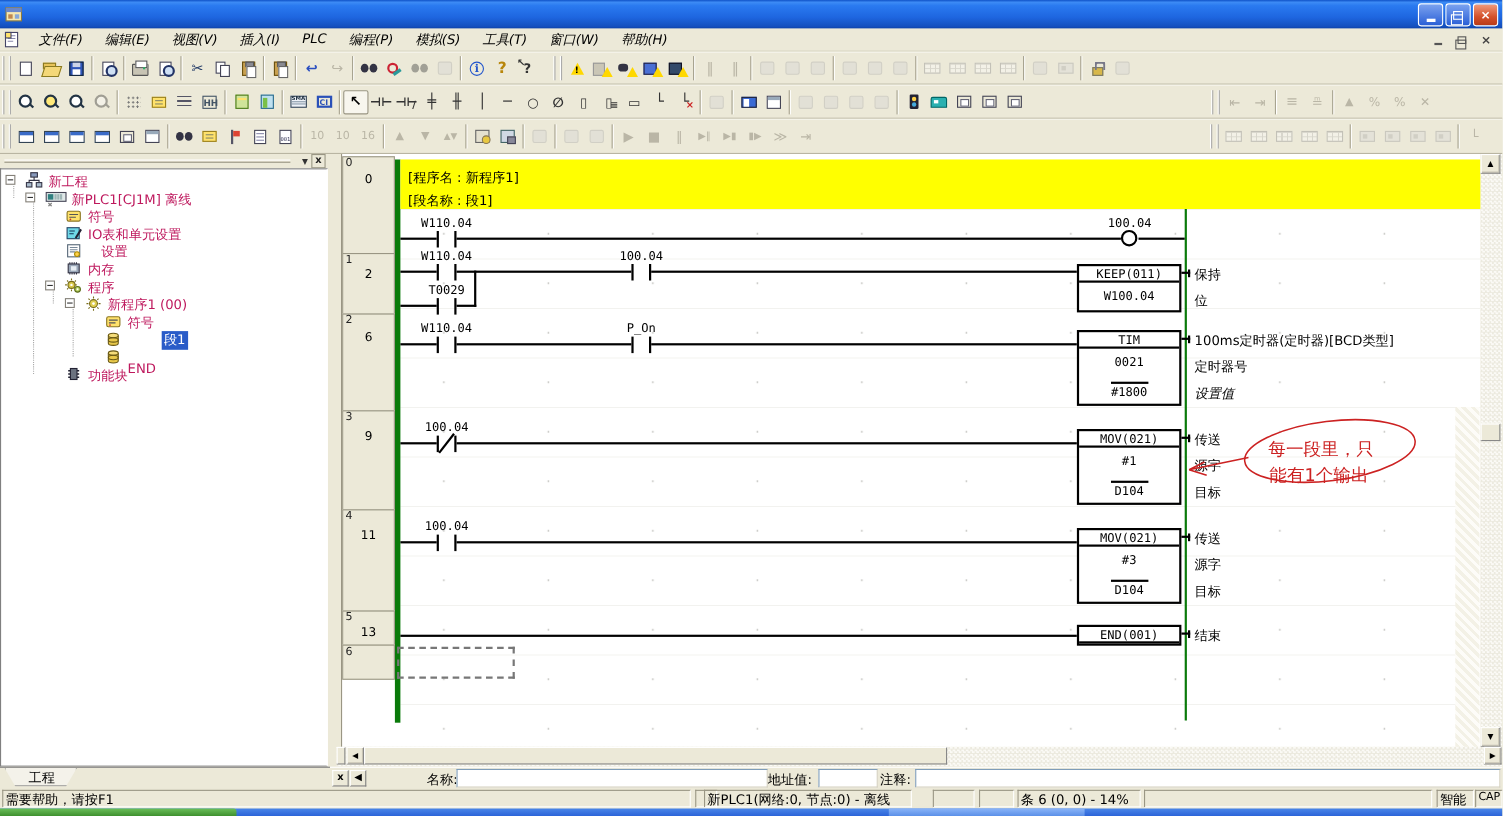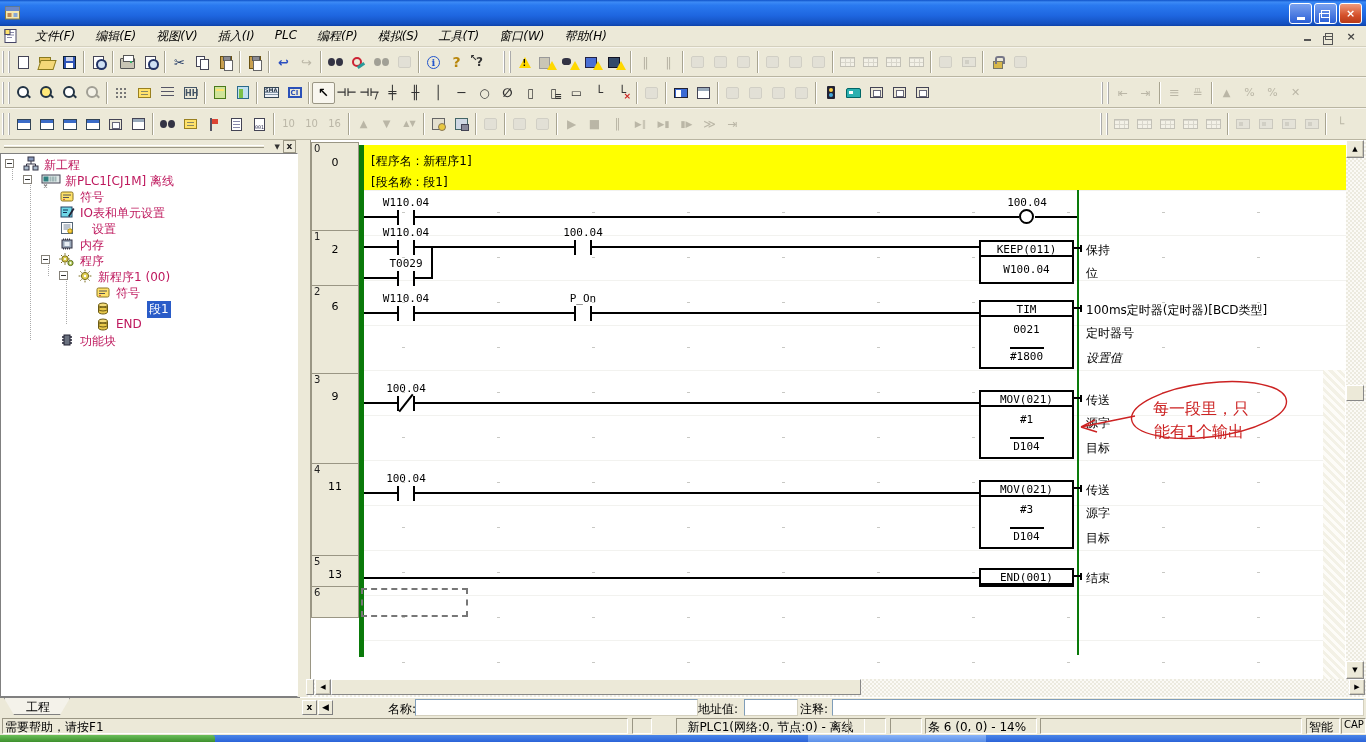--- a/index.html
+++ b/index.html
@@ -764,21 +764,21 @@
               <ellipse cx="8" cy="9" rx="4.5" ry="2" fill="none" stroke="#6b5a15"></ellipse>
             </svg></span>
           <span class="tlabel sel" style="left: 113px; margin-left: 33px;">段1</span>
         </div>
         <div class="trow">
           <span class="ticn" style="left: 94px;"><svg viewBox="0 0 16 16">
               <path d="M3.5 5v7c0 1.1 2 2 4.5 2s4.5-.9 4.5-2V5" fill="#e8c84a" stroke="#6b5a15"></path>
               <ellipse cx="8" cy="5" rx="4.5" ry="2" fill="#f4dc7a" stroke="#6b5a15"></ellipse>
               <ellipse cx="8" cy="9" rx="4.5" ry="2" fill="none" stroke="#6b5a15"></ellipse>
             </svg></span>
-          <span class="tlabel" style="left: 113px;">END</span>
+          <span class="tlabel" style="left: 113px; margin-top: 11px;">END</span>
         </div>
         <div class="trow">
           <span class="ticn" style="left: 58px;"><svg viewBox="0 0 16 16">
               <rect x="5" y="3" width="6" height="10" fill="#6b7280" stroke="#223"></rect>
               <path d="M3 5h2M3 8h2M3 11h2M11 5h2M11 8h2M11 11h2" stroke="#223" stroke-width="1.3"></path>
             </svg></span>
           <span class="tlabel" style="left: 77px;">功能块</span>
         </div>
       </div>
     <div id="projtabs">
@@ -962,21 +962,21 @@
     <div class="sfield" style="left:115px;width:283px"></div>
     <div class="slabel" style="left:398px">地址值:</div>
     <div class="sfield" style="left:444px;width:54px"></div>
     <div class="slabel" style="left:500px">注释:</div>
     <div class="sfield" style="left:532px;width:532px"></div>
   </div>
 
   <div id="status">
       <div class="spanel" style="left: 2px; width: 626px;">需要帮助，请按F1</div>
       <div class="spanel" style="left: 632px; width: 20px;"></div>
-      <div class="spanel" style="left: 676px; width: 189px; text-align: center;">新PLC1(网络:0, 节点:0) - 离线</div>
+      <div class="spanel" style="left: 640px; width: 189px;">新PLC1(网络:0, 节点:0) - 离线</div>
       <div class="spanel" style="left: 848px; width: 38px;"></div>
       <div class="spanel" style="left: 890px; width: 32px;"></div>
       <div class="spanel" style="left: 925px; width: 112px;">条 6 (0, 0)  - 14%</div>
       <div class="spanel" style="left: 1040px; width: 262px;"></div>
       <div class="spanel" style="left: 1306px; width: 34px;">智能</div>
       <div class="spanel" style="left: 1341px; width: 25px; font-size: 10px;">CAP</div>
     </div>
 
   <div id="sliver">
     <div class="start"></div>

